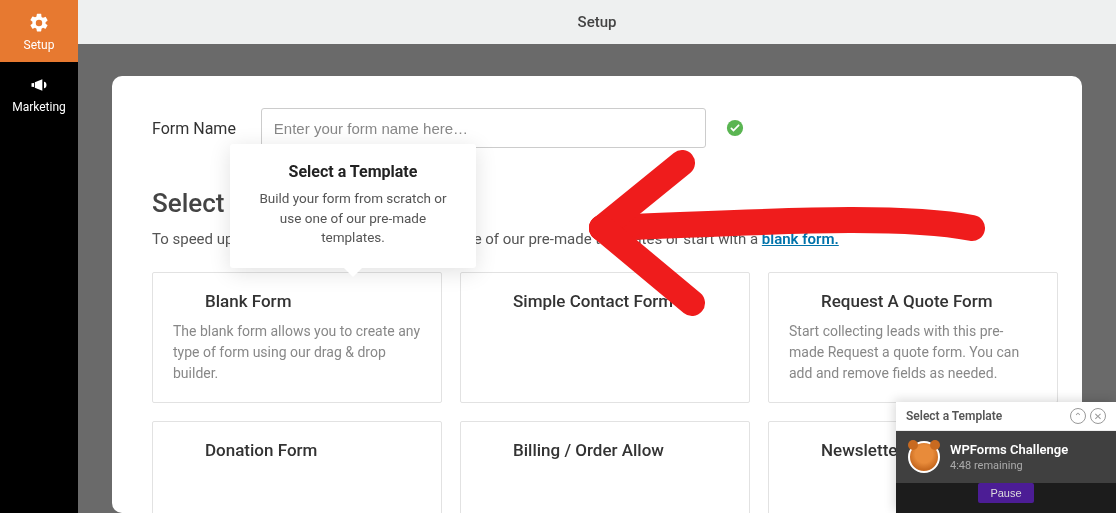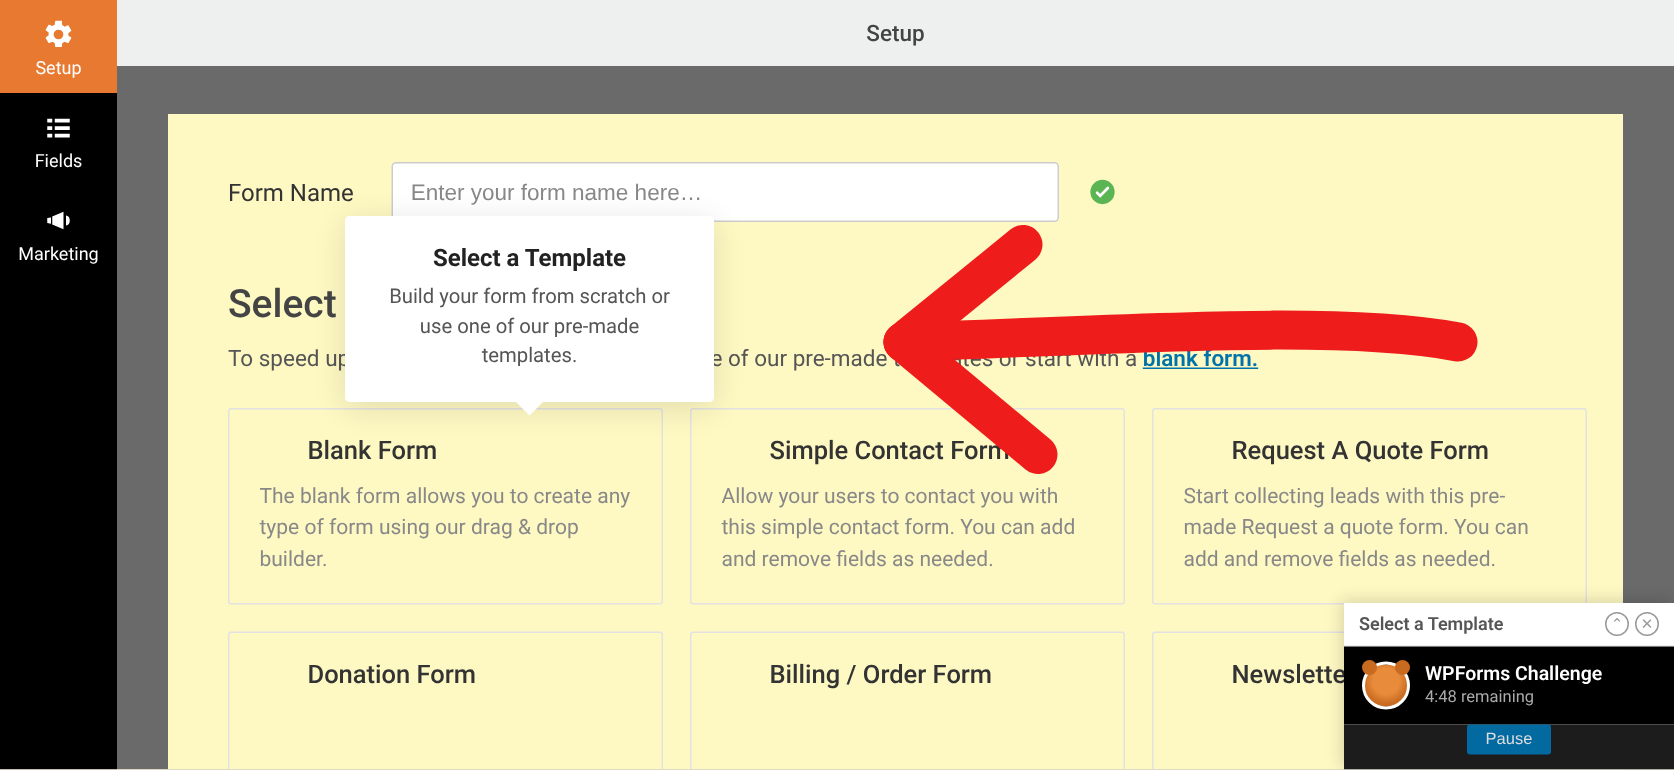--- a/index.html
+++ b/index.html
@@ -8,21 +8,21 @@
   
   .sidebar { width:78px; background:#000; display:flex; flex-direction:column; flex-shrink:0;}
   .sidebar-item { display:flex; flex-direction:column; align-items:center; justify-content:center; padding:12px 0 10px; cursor:pointer; color:#fff;}
   .sidebar-item.active{ background:#e77930;}
   .sidebar-item .ic { width:28px; height:22px; display:flex; align-items:center; justify-content:center; margin-bottom:4px;}
   .sidebar-item span.lbl { font-size:12px; font-weight:400;}
   
   .main { flex:1; display:flex; flex-direction:column; background:#6a6a6a; min-width:0;}
   .topbar { height:44px; background:#eef0f0; display:flex; align-items:center; justify-content:center; font-size:15px; color:#444; font-weight:500;}
   .content-wrap { flex:1; padding:32px 34px 0 34px; overflow:hidden;}
-  .panel { background:#fef9c3; width:100%; height:100%; padding:32px 24px 0 40px; position:relative; border-radius:0;}
+  .panel { background:#ffffff; width:100%; height:100%; padding:32px 24px 0 40px; position:relative; border-radius:10px;}
   
   .formname-row { display:flex; align-items:center; gap:6px; margin-bottom:40px;}
   .formname-label{ font-size:16px; color:#333;}
   .formname-input { flex:0 0 445px; height:40px; border:1px solid #ccc; border-radius:3px; padding:0 12px; font-size:15px; color:#777; margin-left:19px;}
   .formname-input::placeholder{color:#888;}
   .check-ic{ width:18px; height:18px; margin-left:14px; flex-shrink:0;}
   
   .section-title{ font-size:26px; color:#444; font-weight:500; display:flex; align-items:center; gap:14px; margin-bottom:12px;}
   .pulse-dot{ width:10px; height:10px; border-radius:50%; background:#e77930; display:inline-block;}
   .section-desc{ font-size:15px; color:#555; margin-bottom:24px;}
@@ -38,59 +38,46 @@
   .tooltip h4{ font-size:16px; font-weight:700; color:#222; margin-bottom:8px;}
   .tooltip p{ font-size:13.5px; color:#555; line-height:1.45;}
   .tooltip::after{ content:""; position:absolute; bottom:-9px; left:50%; transform:translateX(-50%); border-left:9px solid transparent; border-right:9px solid transparent; border-top:9px solid #fff;}
   
   
   .challenge{ position:absolute; right:0; bottom:0; width:220px; background:#fff; box-shadow:-2px -2px 10px rgba(0,0,0,0.15); font-size:13px; z-index:80;}
   .challenge-head{ display:flex; align-items:center; justify-content:space-between; padding:6px 10px; border-bottom:1px solid #eee;}
   .challenge-head span{ color:#555; font-weight:600; font-size:12px;}
   .chal-icns{ display:flex; gap:4px;}
   .chal-icn{ width:16px; height:16px; border:1px solid #999; border-radius:50%; display:flex; align-items:center; justify-content:center; font-size:10px; color:#999; cursor:pointer;}
-  .challenge-body{ background:#000000; color:#ddd; padding:10px 12px; display:flex; gap:10px; align-items:center;}
+  .challenge-body{ background:#404040; color:#ddd; padding:10px 12px; display:flex; gap:10px; align-items:center;}
   .bear{ width:32px; height:32px; border-radius:50%; background:radial-gradient(circle at 50% 40%, #e88b3a 40%, #c86a20 70%); border:2px solid #fff; flex-shrink:0; position:relative;}
   .bear::before,.bear::after{ content:""; position:absolute; width:10px; height:10px; background:#c86a20; border-radius:50%; top:-3px;}
   .bear::before{left:-2px;} .bear::after{right:-2px;}
   .chal-txt strong{ display:block; font-size:13px; color:#fff; font-weight:600;}
   .chal-txt small{ font-size:11px; color:#aaa;}
   .challenge-foot{ background:#1c1c1c; padding:0 0 10px; text-align:center;}
-  .pause-btn{ background:#0369a1; color:#ddd; border:none; font-size:11px; padding:4px 12px; border-radius:2px; cursor:pointer;}
+  .pause-btn{ background:#4c1d95; color:#ddd; border:none; font-size:11px; padding:4px 12px; border-radius:2px; cursor:pointer;}
   
   
   .annotation{ position:absolute; left:460px; top:72px; width:420px; height:180px; z-index:40; pointer-events:none;}
   
   .section-wrap{position:relative;}
 </style>
 </head>
 <body>
 
 <div class="root">
   <nav class="sidebar">
     <div class="sidebar-item active">
       <div class="ic">
         <svg viewBox="0 0 24 24" width="22" height="22" fill="#fff">
             <path d="M19.14,12.94a7.07,7.07,0,0,0,0-1.88l2-1.55a.5.5,0,0,0,.12-.65l-1.9-3.29a.5.5,0,0,0-.61-.22l-2.35.94a7.22,7.22,0,0,0-1.63-.95l-.36-2.49A.5.5,0,0,0,13.9,2H10.1a.5.5,0,0,0-.5.42L9.24,4.91a7.22,7.22,0,0,0-1.63.95L5.26,4.92a.5.5,0,0,0-.61.22L2.75,8.43a.5.5,0,0,0,.12.65l2,1.55a7.07,7.07,0,0,0,0,1.88l-2,1.55a.5.5,0,0,0-.12.65l1.9,3.29a.5.5,0,0,0,.61.22l2.35-.94a7.22,7.22,0,0,0,1.63.95l.36,2.49a.5.5,0,0,0,.5.42h3.8a.5.5,0,0,0,.5-.42l.36-2.49a7.22,7.22,0,0,0,1.63-.95l2.35.94a.5.5,0,0,0,.61-.22l1.9-3.29a.5.5,0,0,0-.12-.65ZM12,15.5A3.5,3.5,0,1,1,15.5,12,3.5,3.5,0,0,1,12,15.5Z"></path>
           </svg>
       </div>
       <span class="lbl">Setup</span>
-    </div>
-    <div class="sidebar-item">
-      <div class="ic">
-        <svg viewBox="0 0 24 24" width="22" height="20" fill="#fff">
-            <rect x="3" y="5" width="4" height="3"></rect>
-            <rect x="9" y="5" width="12" height="3"></rect>
-            <rect x="3" y="11" width="4" height="3"></rect>
-            <rect x="9" y="11" width="12" height="3"></rect>
-            <rect x="3" y="17" width="4" height="3"></rect>
-            <rect x="9" y="17" width="12" height="3"></rect>
-          </svg>
-      </div>
-      <span class="lbl">Fields</span>
     </div>
     <div class="sidebar-item">
       <div class="ic">
         <svg viewBox="0 0 24 24" width="24" height="20" fill="#fff">
             <path d="M3 10v4l3 .5V9.5L3 10zm4-1.2v6.4l9 3.8V5l-9 3.8zM18 8v8c2 0 3-1.8 3-4s-1-4-3-4z"></path>
           </svg>
       </div>
       <span class="lbl">Marketing</span>
     </div>
   </nav>
@@ -128,32 +115,31 @@
           <span>To speed up the process, you can select from one of our pre-made templates or start with a </span><a href="#">blank form.</a>
         </p>
 
         <div class="template-grid">
           <div class="template-card">
             <h3>Blank Form</h3>
             <p>The blank form allows you to create any type of form using our drag &amp; drop builder.</p>
           </div>
           <div class="template-card">
             <h3>Simple Contact Form</h3>
-            <p>Allow your users to contact you with this simple contact form. You can add and remove fields as needed.</p>
           </div>
           <div class="template-card">
             <h3>Request A Quote Form</h3>
             <p>Start collecting leads with this pre-made Request a quote form. You can add and remove fields as needed.</p>
           </div>
           <div class="template-card">
             <h3>Donation Form</h3>
             <p></p>
           </div>
           <div class="template-card">
-            <h3>Billing / Order Form</h3>
+            <h3>Billing / Order Allow</h3>
             <p></p>
           </div>
           <div class="template-card">
             <h3>Newsletter Signup Form</h3>
             <p></p>
           </div>
         </div>
 
         <svg class="annotation" viewBox="0 0 420 180">
           <g fill="none" stroke="#ef1c1c" stroke-width="26" stroke-linecap="round">

